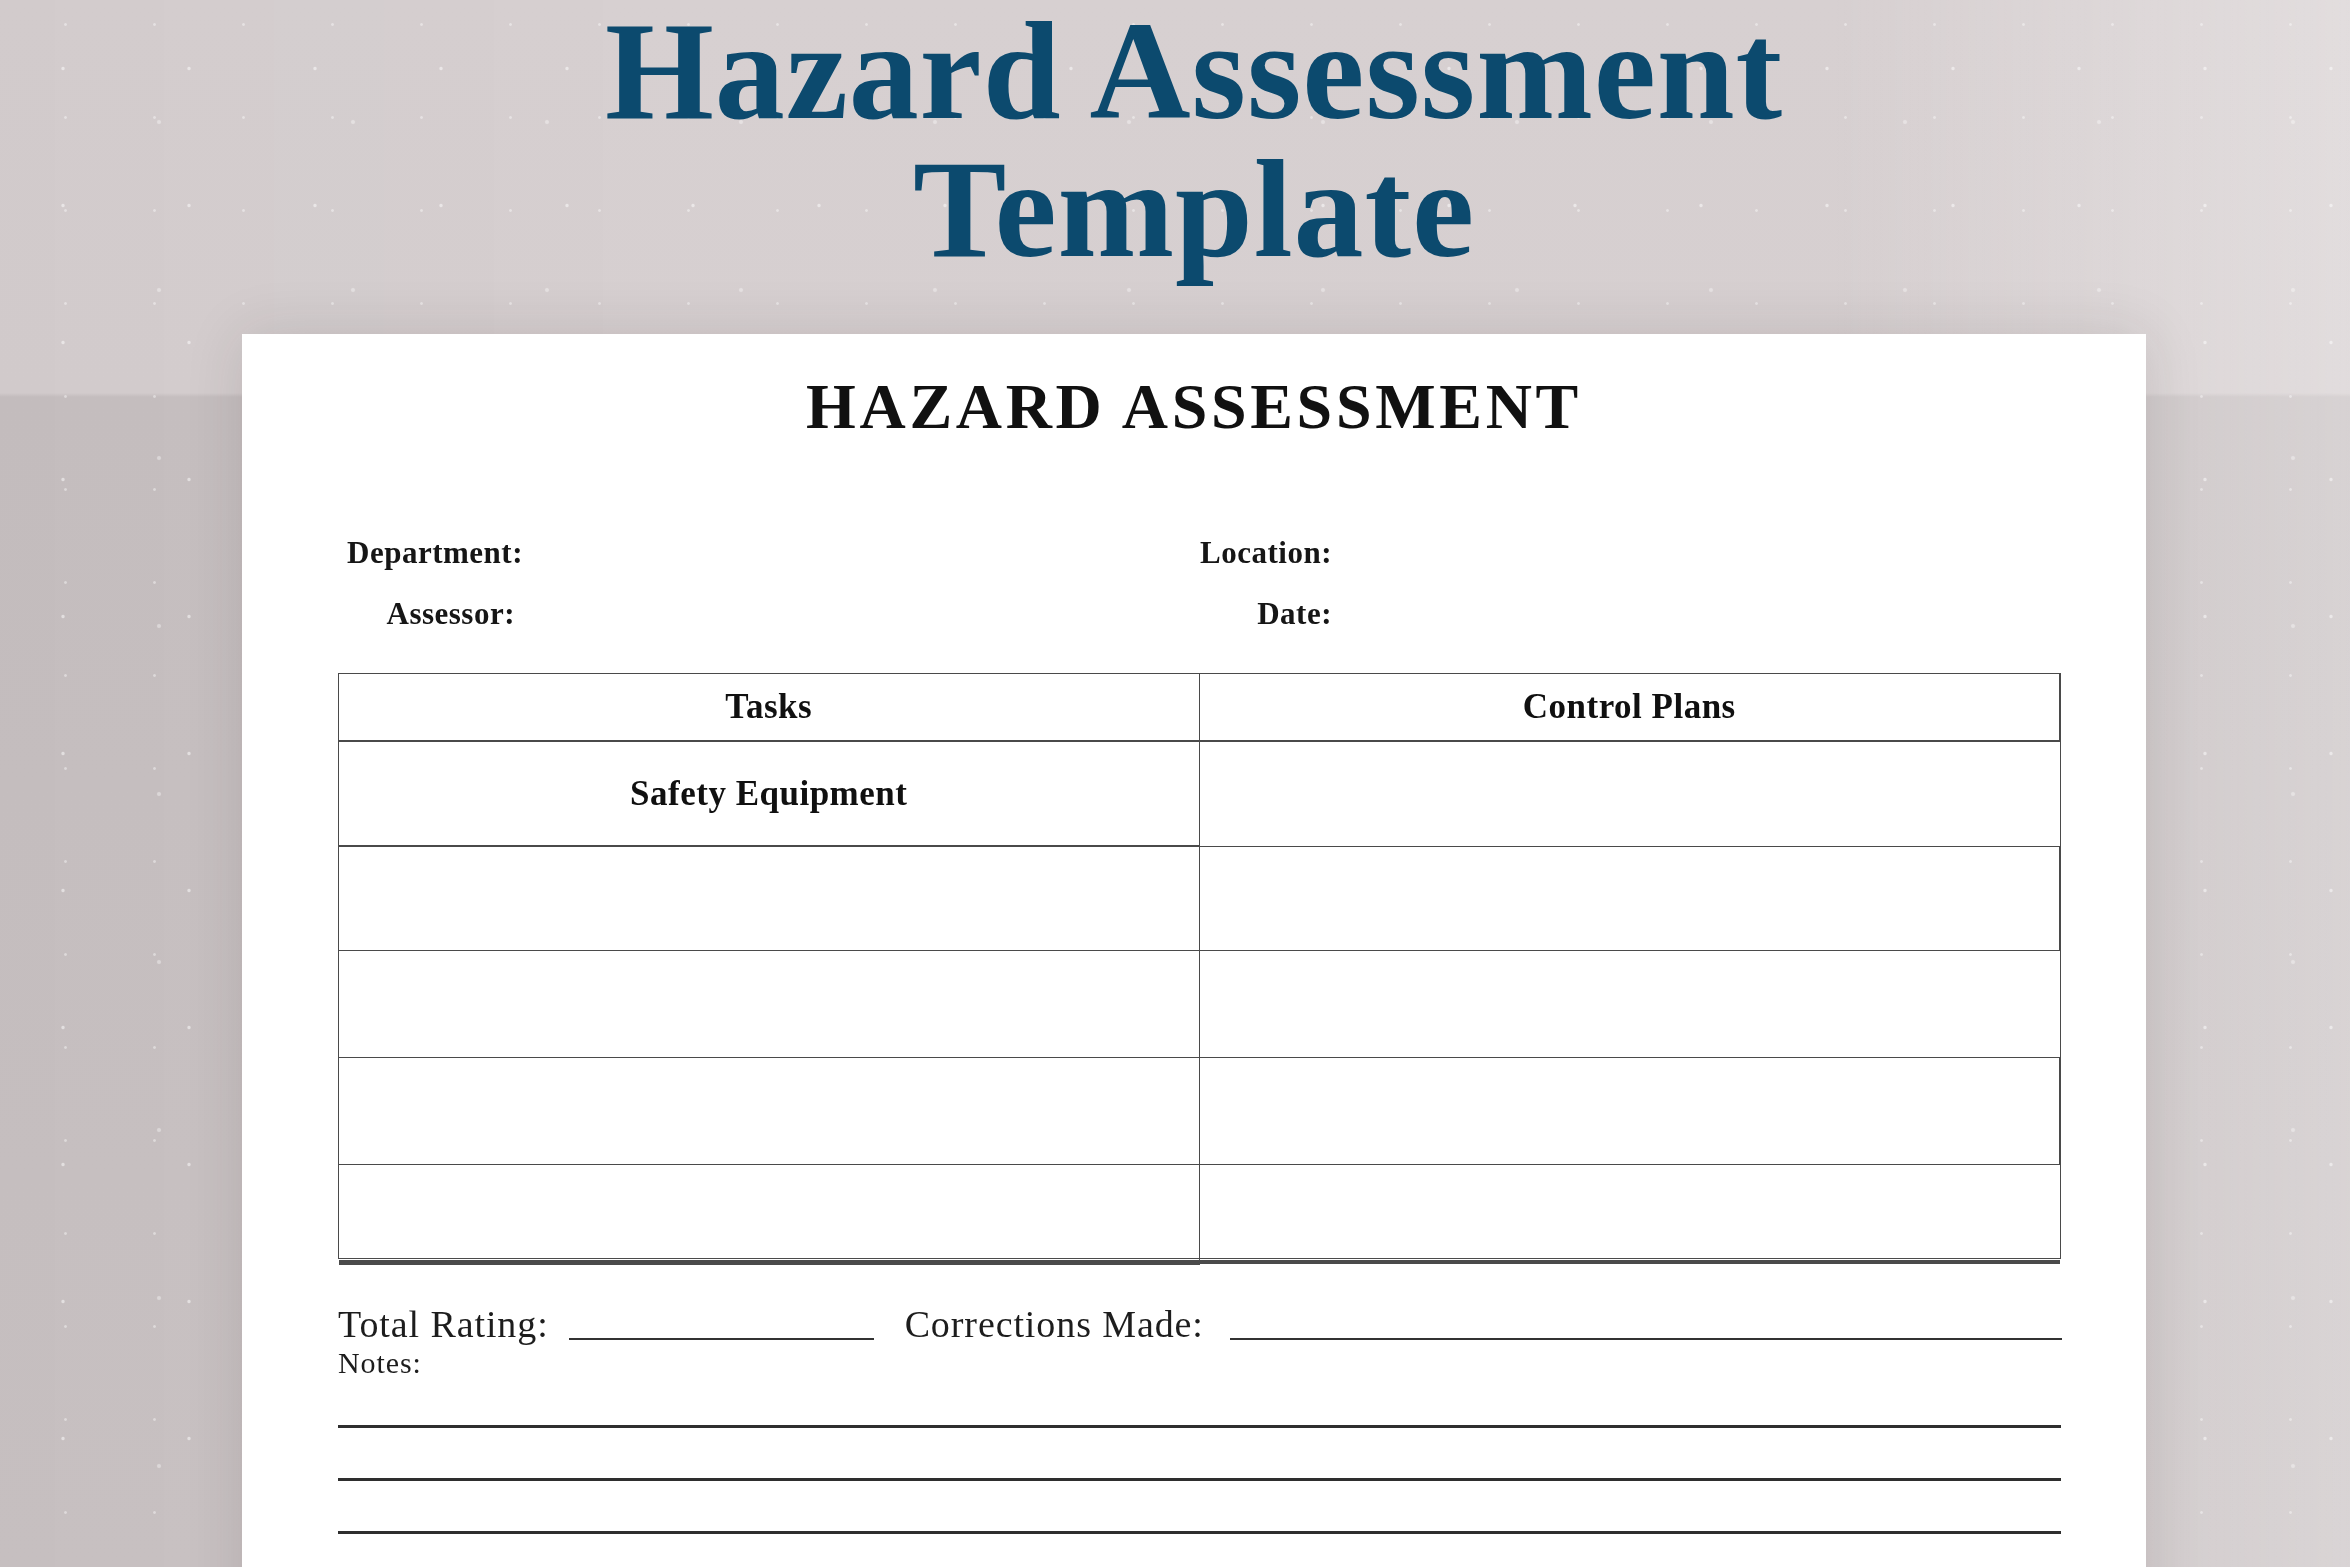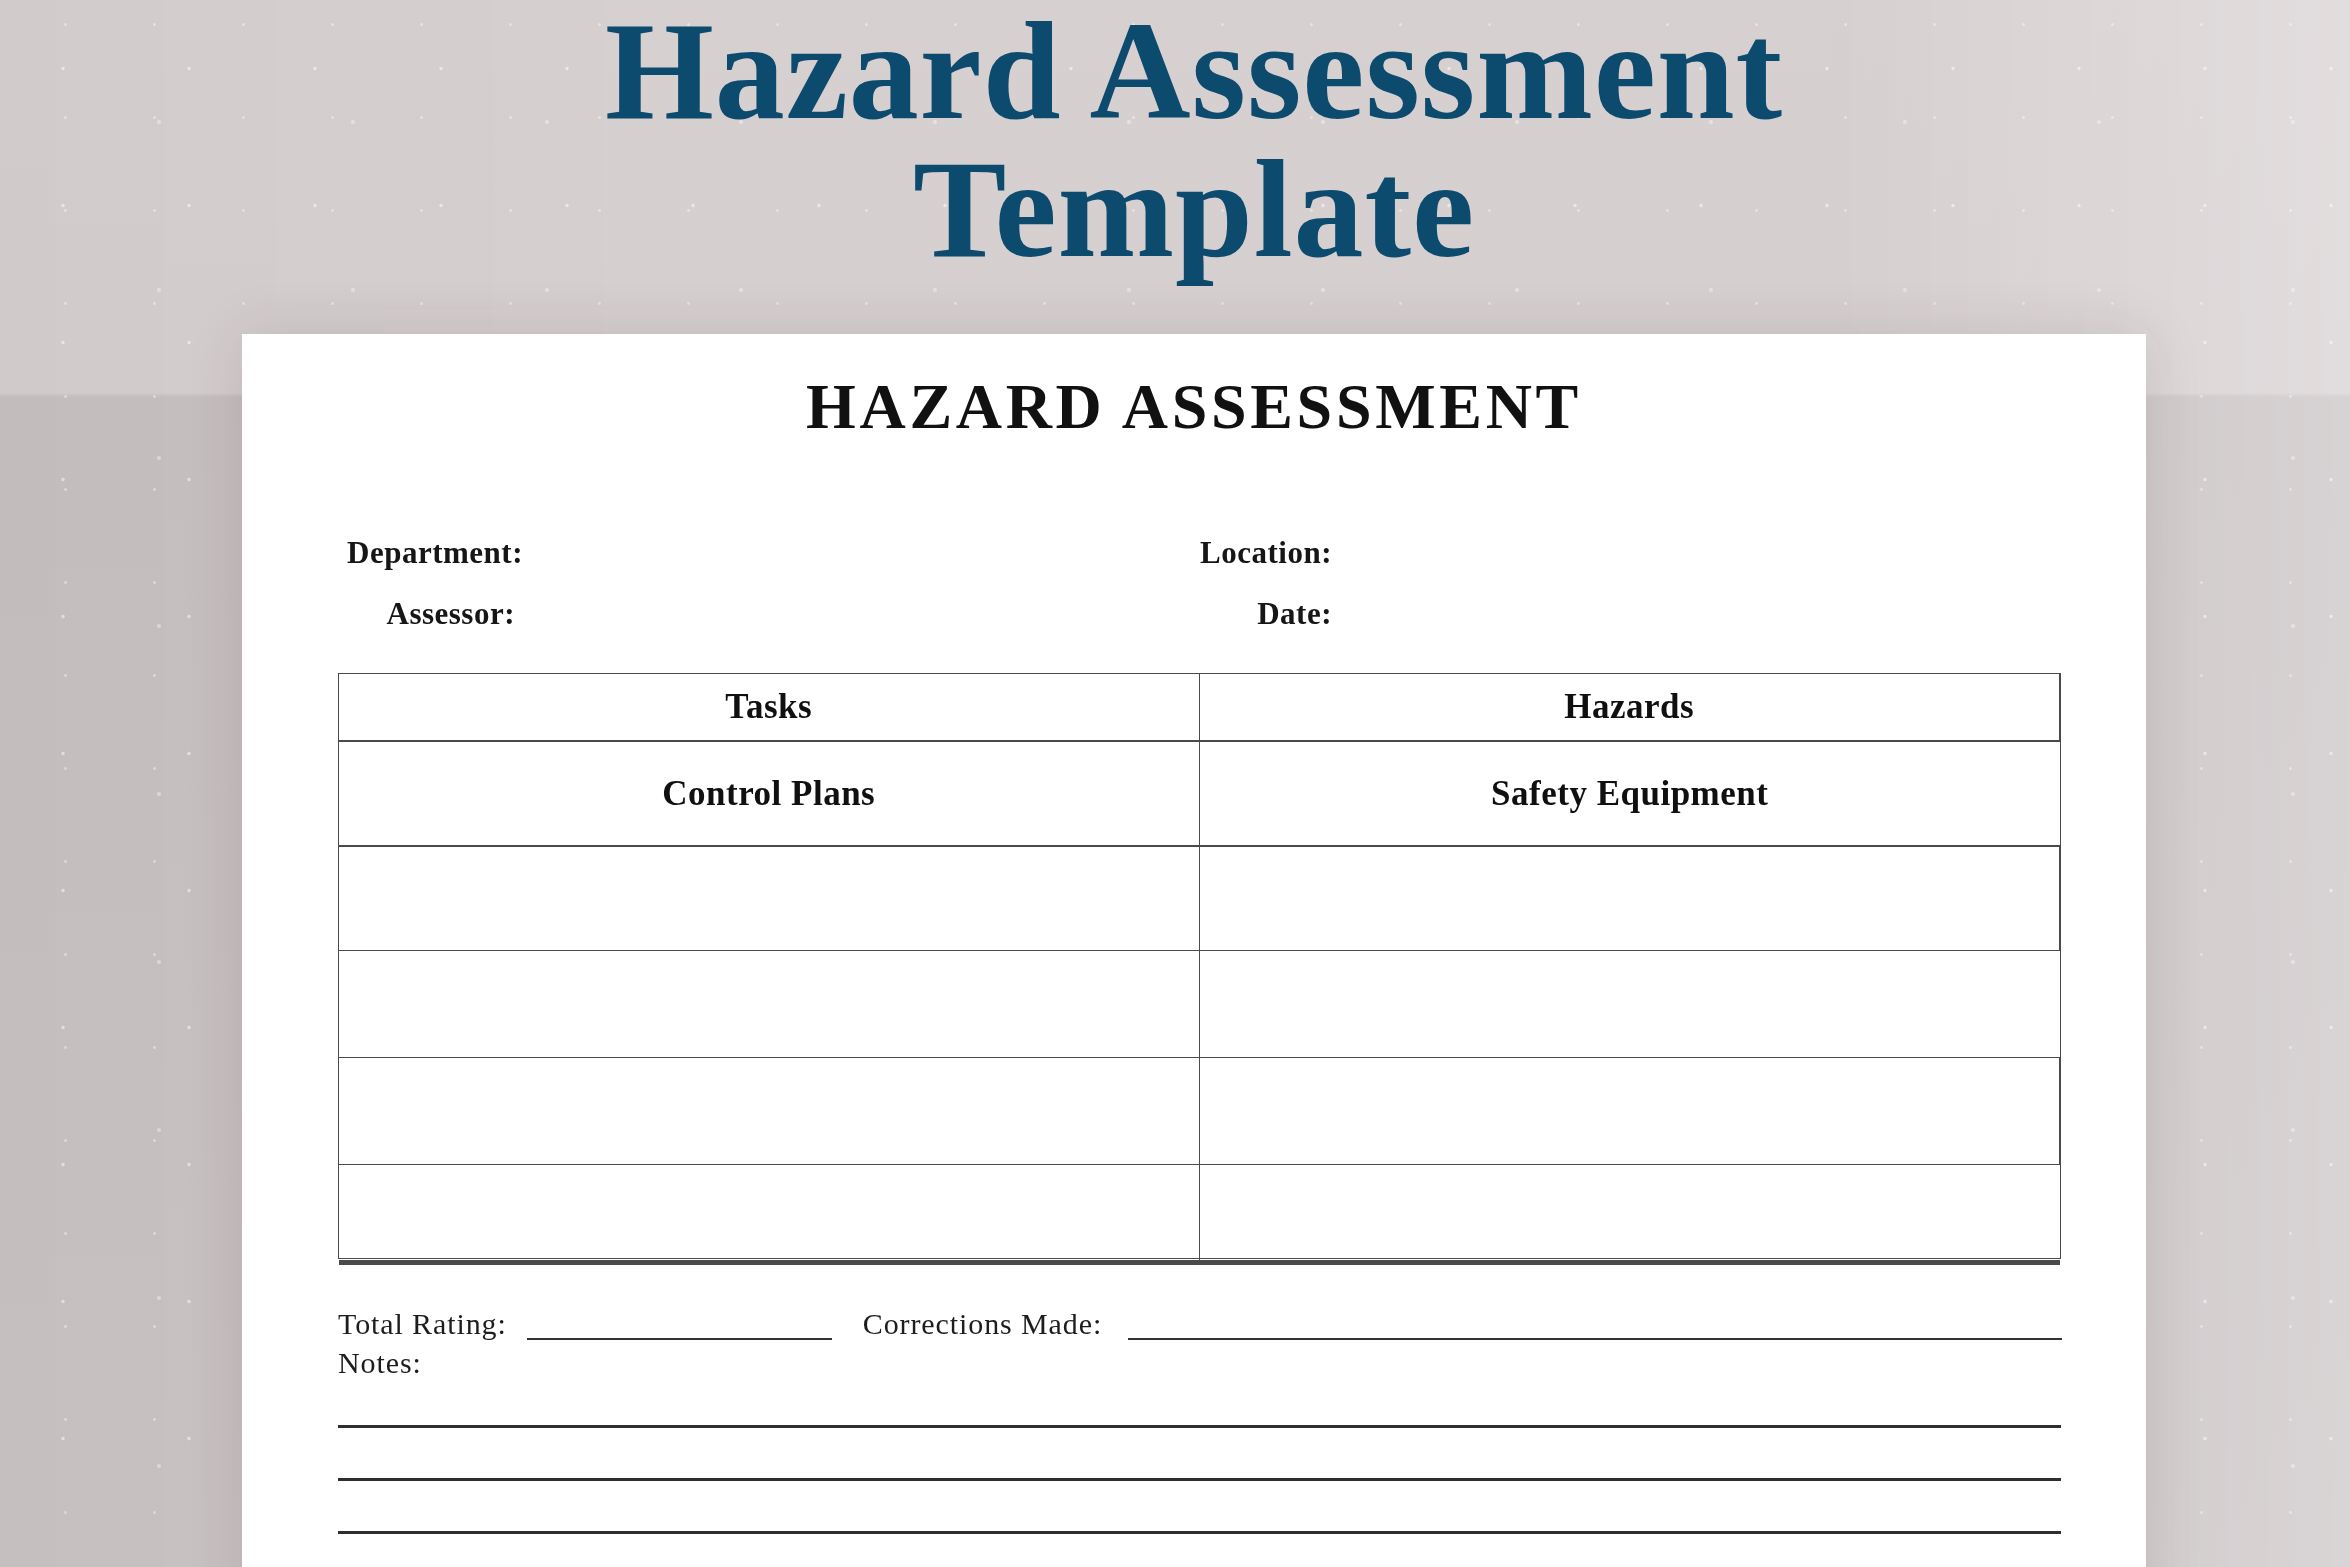--- a/index.html
+++ b/index.html
@@ -48,21 +48,21 @@
   .assessment-table .cell:nth-child(4n){border-right:none;}
   .assessment-table .cell.last-row{border-bottom:none;}
   .assessment-table .head{
     display:flex;align-items:center;justify-content:center;
     font-size:35px;font-weight:700;color:#101010;letter-spacing:0.5px;
     border-bottom-width:2.8px;
   }
   .totals-row{
     position:absolute;left:96px;right:84px;top:970px;height:40px;
     display:flex;align-items:stretch;
-    font-size:30px;line-height:40px;color:#1d1d1d;letter-spacing:0.9px;
+    font-size:38px;line-height:40px;color:#1d1d1d;letter-spacing:0.9px;
   }
   .fill-line{align-self:flex-end;height:2.8px;background:#333;margin-bottom:3.7px;}
   .fill-line.short{width:305px;margin-left:20px;}
   .fill-line.long{flex:1;margin-left:26px;}
   .corrections-label{margin-left:31px;white-space:nowrap;}
   .totals-row .label{white-space:nowrap;}
   .notes-label{
     position:absolute;left:96px;top:1010px;
     font-size:30px;line-height:37px;color:#1d1d1d;letter-spacing:0.9px;
   }
@@ -88,21 +88,20 @@
   </div>
   <div class="field field-assessor">
     <span>Assessor:</span><span class="field-value"></span>
   </div>
   <div class="field field-date">
     <span>Date:</span><span class="field-value"></span>
   </div>
 
   <div class="assessment-table">
     <div class="cell head">Tasks</div>
-    <div class="cell head">Hazards</div>
     <div class="cell head">Control Plans</div>
     <div class="cell head">Safety Equipment</div>
 
     <div class="cell"></div>
     <div class="cell"></div>
     <div class="cell"></div>
     <div class="cell"></div>
 
     <div class="cell"></div>
     <div class="cell"></div>

